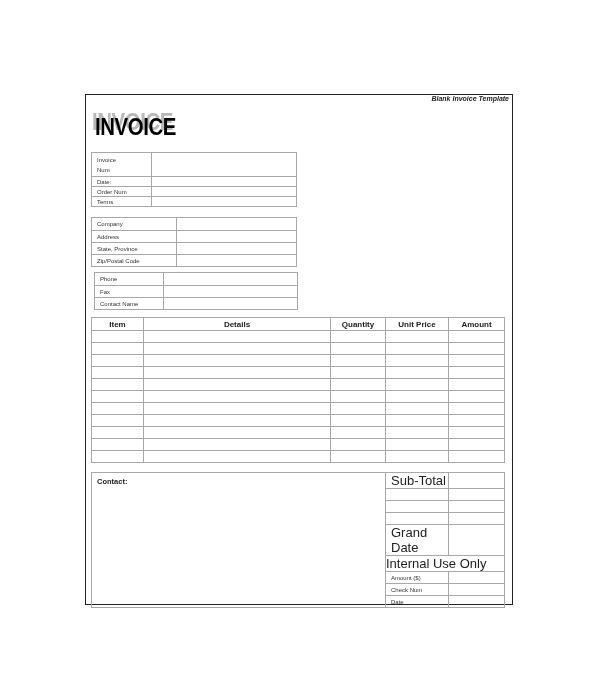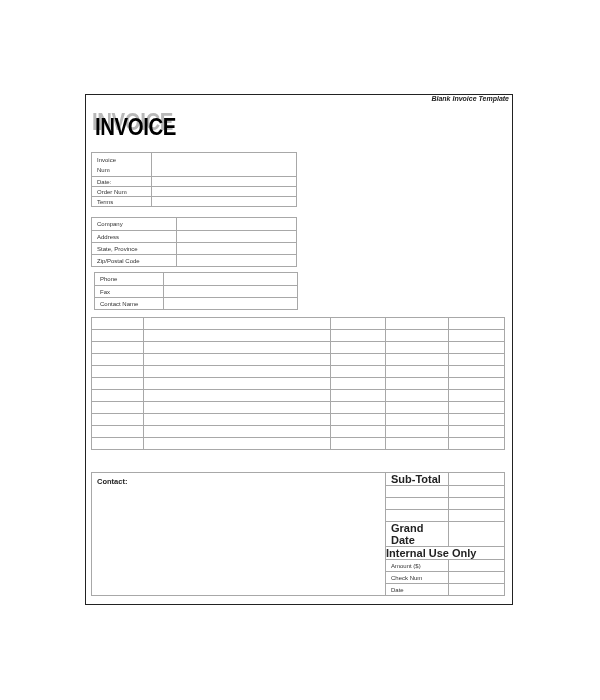--- a/index.html
+++ b/index.html
@@ -12,21 +12,21 @@
   table { border-collapse:collapse; position:absolute; }
   td, th { border:1px solid #a8a8a8; padding:0 0 0 5px; font-size:6px; color:#333; height:10px; box-sizing:border-box; }
   .info1 { left:5px; top:57px; width:206px; }
   .info2 { left:5px; top:122px; width:206px; }
   .info3 { left:8px; top:177px; width:204px; }
   .main { left:5px; top:222px; width:414px; }
   .main th { font-size:8px; font-weight:bold; color:#222; text-align:center; padding:0; height:13px; }
   .main td { height:12px; }
   .bottom { left:5px; top:377px; width:414px; }
   .bottom td { height:12px; font-size:6px; }
-  .bottom .bold { font-weight:bold; font-size:11px; color:#222; }
+  .bottom .bold { font-weight:normal; font-size:13px; color:#222; }
   .bottom .center { padding:0; }
   .comments { vertical-align:top; font-weight:bold; font-size:7.5px !important; color:#222; padding-top:4px !important; }
 </style>
 </head>
 <body>
 
 <div class="page">
   <div class="subtitle">Blank Invoice Template</div>
   <div class="title-wrap">
     <div class="title-shadow">INVOICE</div>
@@ -106,20 +106,27 @@
 
   <table class="main">
     <colgroup>
       <col style="width:52px">
         <col style="width:187px">
         <col style="width:55px">
         <col style="width:63px">
         <col>
     </colgroup>
     <tbody>
+        <tr>
+      <th>Item</th>
+      <th>Details</th>
+      <th>Quantity</th>
+      <th>Unit Price</th>
+      <th>Amount</th>
+    </tr>
     <tr>
           <td></td>
           <td></td>
           <td></td>
           <td></td>
           <td></td>
         </tr>
     <tr>
           <td></td>
           <td></td>

